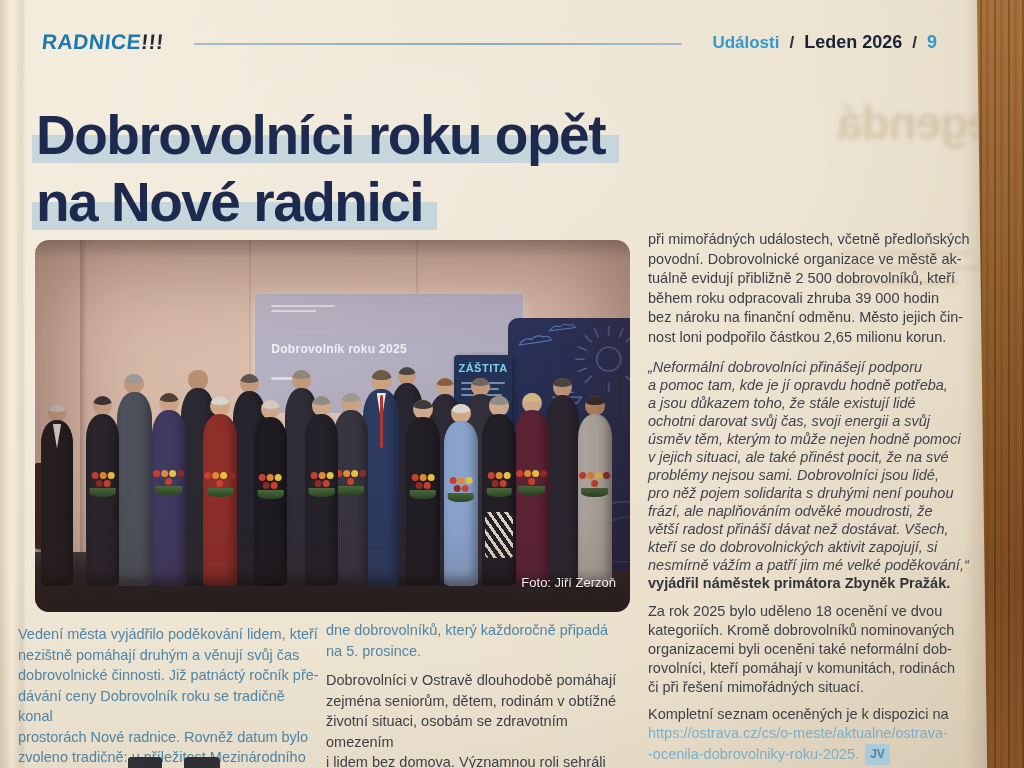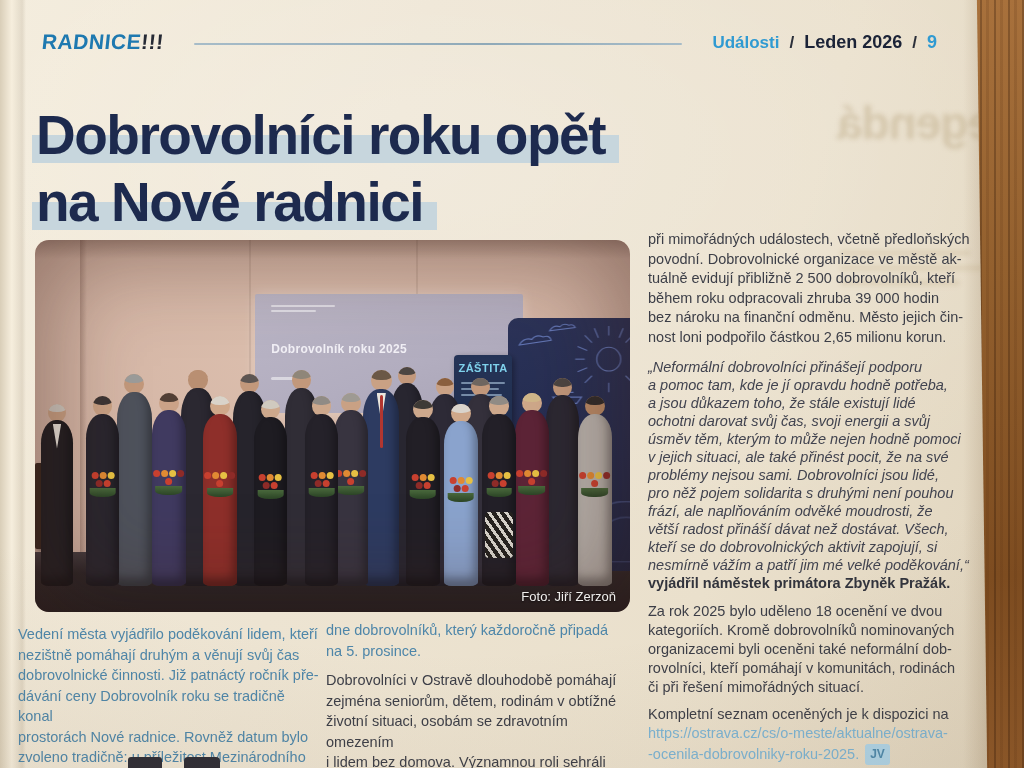--- a/index.html
+++ b/index.html
@@ -90,21 +90,21 @@
     clip-path:polygon(0 0,100% 0,50% 100%);}
   .p-tie{position:absolute;top:3%;left:46%;width:9%;height:27%;border-radius:2px;}
   .p-skirt{position:absolute;bottom:16%;left:8%;right:8%;height:27%;border-radius:4px;
     background:repeating-linear-gradient(55deg,#d8d4cc 0 3px,#25221f 3px 7px);}
   .bouquet{position:absolute;left:50%;top:40%;transform:translateX(-50%);width:92%;z-index:3;
     display:flex;flex-wrap:wrap;gap:1px;justify-content:center;}
   .bouquet span{width:7px;height:7px;border-radius:50%;}
   .greens{width:84%;height:9px;background:linear-gradient(180deg,#49683c,#2c4526);border-radius:0 0 45% 45%;}
   .vignette{position:absolute;inset:0;z-index:20;pointer-events:none;border-radius:14px;
     box-shadow:inset 0 0 90px 18px rgba(60,30,22,.40);}
-  .caption{position:absolute;right:14px;bottom:8px;z-index:25;color:#f0eeec;font-size:13px;
+  .caption{position:absolute;right:14px;bottom:22px;z-index:25;color:#f0eeec;font-size:13px;
     text-shadow:0 1px 2px rgba(0,0,0,.6);}
 
   
   .ws{white-space:pre-line;}
   .col{position:absolute;font-size:14.5px;color:#3c3e47;}
   .col1{left:18px;top:624px;width:302px;line-height:20.5px;color:#4e86a9;}
   .col2{left:326px;top:620px;width:300px;line-height:20.5px;}
   .col2 .lede2{color:#4e86a9;margin-bottom:9px;}
   .col3{left:648px;top:230px;width:332px;}
   .p1{line-height:19.5px;}

